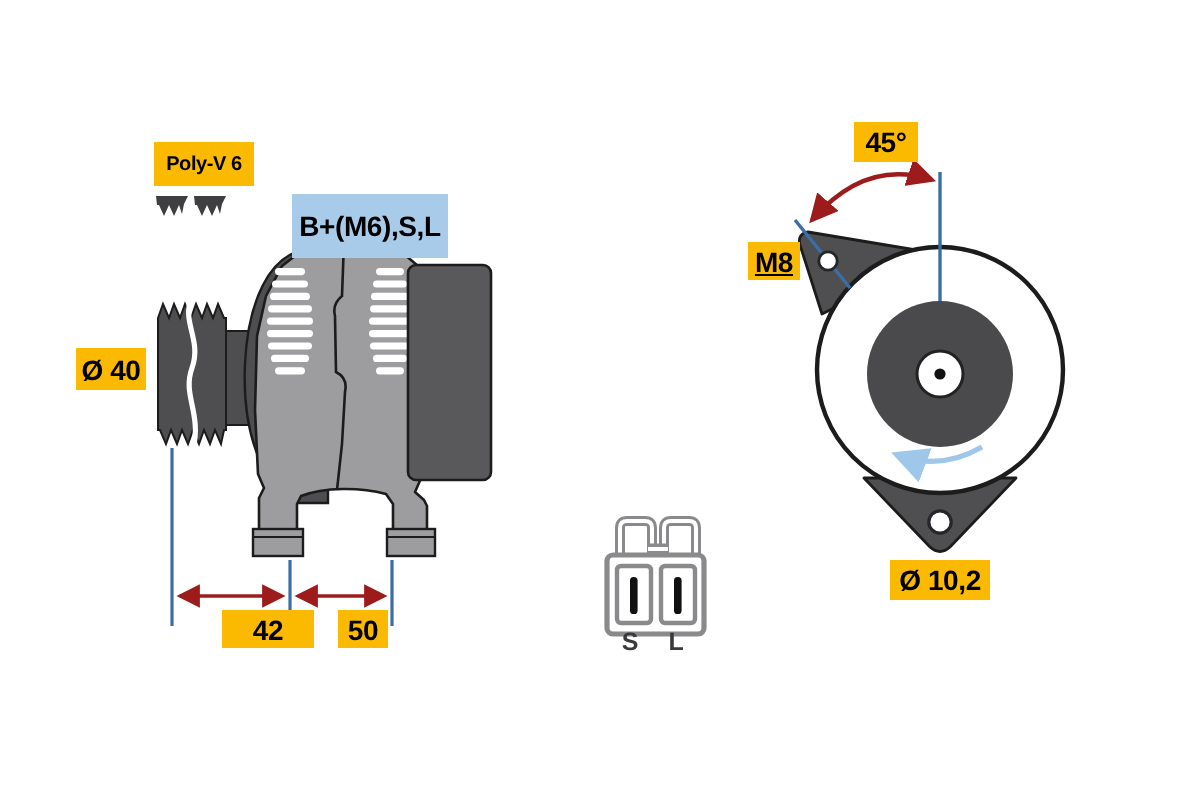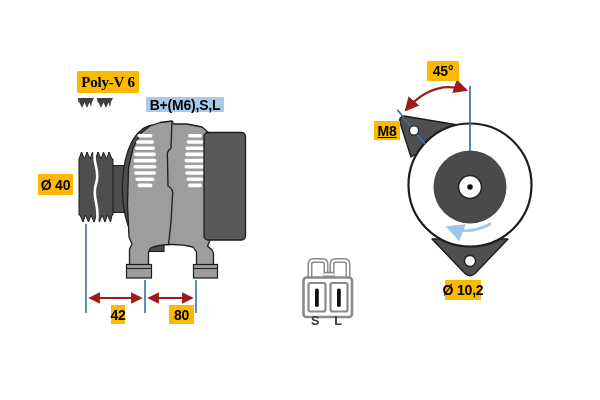--- a/index.html
+++ b/index.html
@@ -139,33 +139,33 @@
       <rect x="303.5" y="277.5" width="48.5" height="39.5" rx="3" fill="#ffffff" stroke="#8A8A8C" stroke-width="2.6"></rect>
 
       <rect x="308.5" y="283" width="17" height="28.5" rx="2" fill="#ffffff" stroke="#8A8A8C" stroke-width="2.2"></rect>
       <rect x="330.5" y="283" width="17" height="28.5" rx="2" fill="#ffffff" stroke="#8A8A8C" stroke-width="2.2"></rect>
 
       <rect x="315" y="288.5" width="3.8" height="18.5" rx="1.8" fill="#111111"></rect>
       <rect x="337" y="288.5" width="3.8" height="18.5" rx="1.8" fill="#111111"></rect>
     </g>
   </svg>
 
-  <div class="lbl yellow" style="left:77px;top:71px;width:62px;height:22px;font-size:15px;font-family:Liberation Serif, serif;">Poly-V 6</div>
+  <div class="lbl yellow" style="left:77px;top:71px;width:50px;height:22px;font-size:10px;">Poly-V 6</div>
 
-  <div class="lbl blue" style="left:146px;top:97px;width:78px;height:15px;">B+(M6),S,L</div>
+  <div class="lbl blue" style="left:146px;top:97px;width:78px;height:32px;">B+(M6),S,L</div>
 
   <div class="lbl yellow" style="left:38px;top:174px;width:35px;height:21px;">Ø 40</div>
 
-  <div class="lbl yellow" style="left:111px;top:305px;width:14px;height:19px;">42</div>
+  <div class="lbl yellow" style="left:111px;top:305px;width:46px;height:19px;">42</div>
 
-  <div class="lbl yellow" style="left:169px;top:305px;width:25px;height:19px;">80</div>
+  <div class="lbl yellow" style="left:169px;top:305px;width:25px;height:19px;">50</div>
 
   <div class="lbl yellow" style="left:427px;top:61px;width:32px;height:20px;">45°</div>
 
   <div class="lbl yellow" style="left:374px;top:121px;width:26px;height:19px;text-decoration:underline;">M8</div>
 
-  <div class="lbl yellow" style="left:445px;top:280px;width:36px;height:20px;">Ø 10,2</div>
+  <div class="lbl yellow" style="left:445px;top:280px;width:50px;height:20px;">Ø 10,2</div>
 
   <div class="lbl plain" style="left:306px;top:314px;width:18px;height:14px;">S</div>
 
   <div class="lbl plain" style="left:329px;top:314px;width:18px;height:14px;">L</div>
 
 </div>
 
 </body></html>

